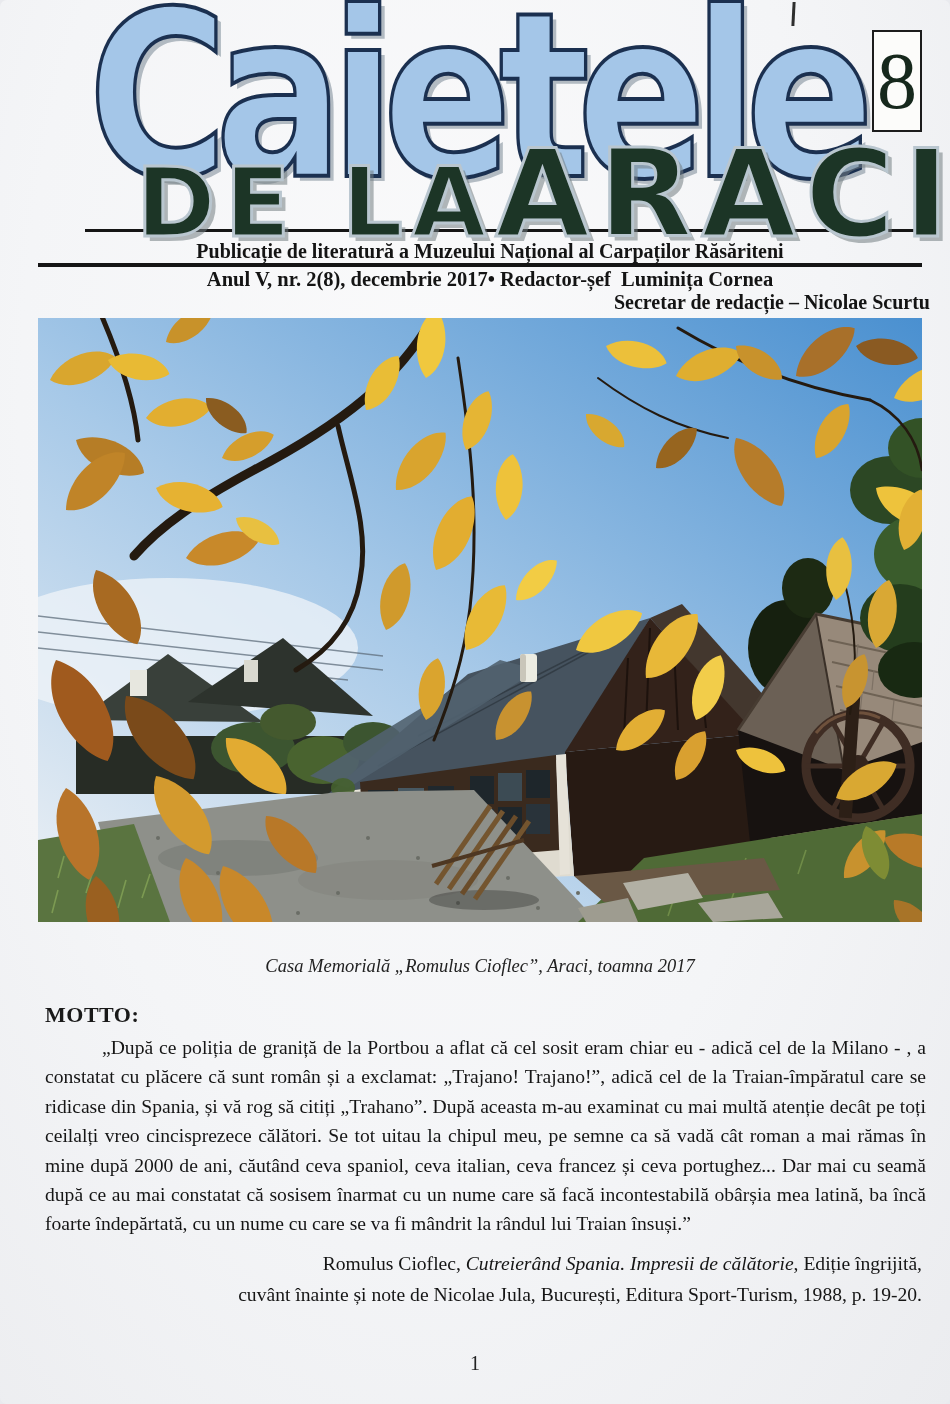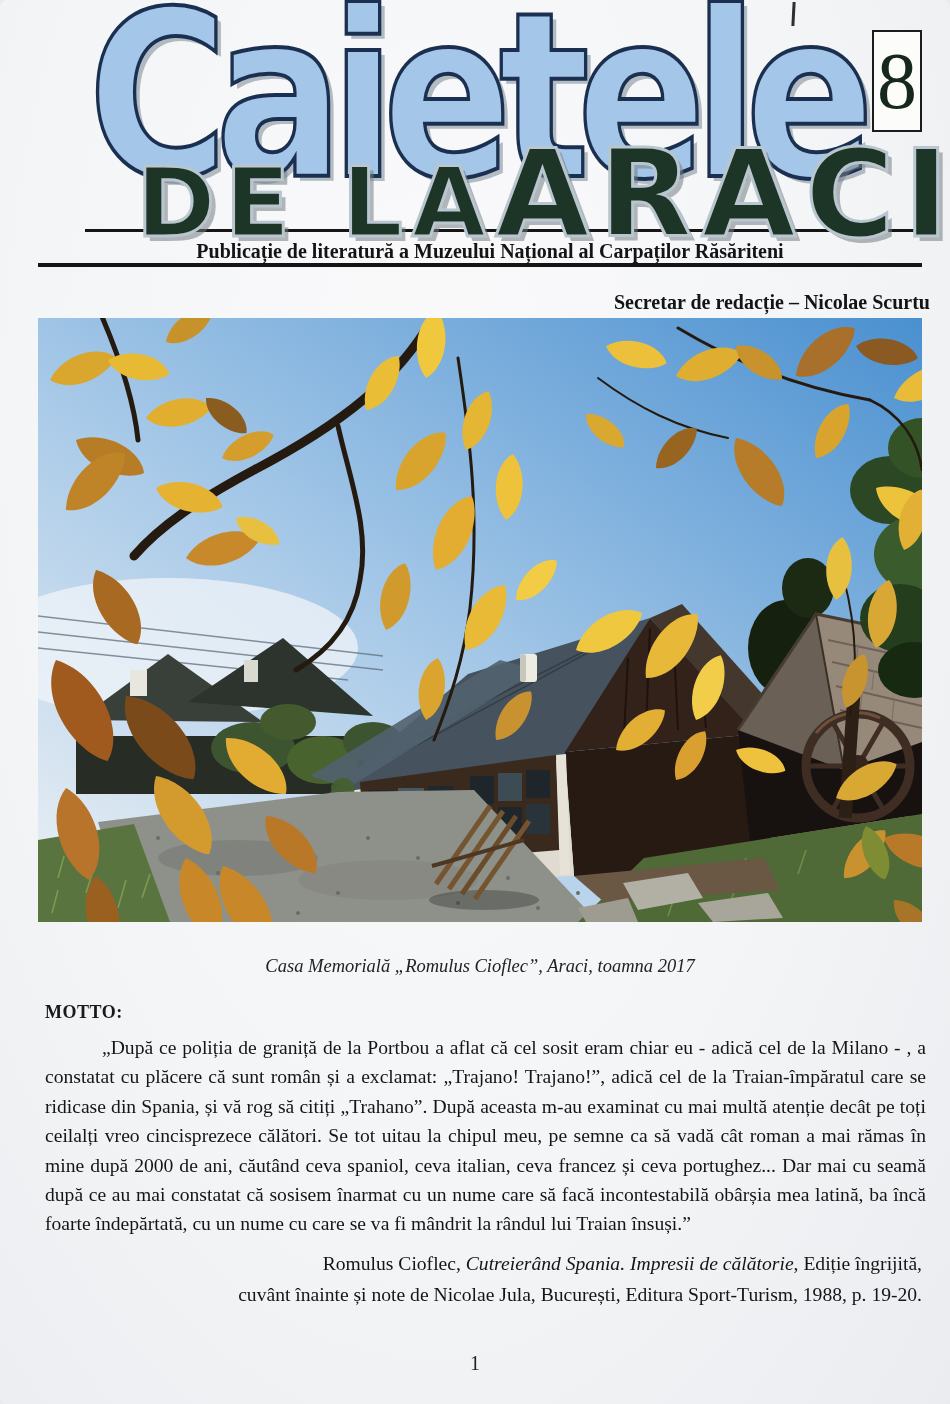--- a/index.html
+++ b/index.html
@@ -29,21 +29,21 @@
     font-weight:bold;font-size:20.5px;line-height:22px;color:#141414;white-space:pre-wrap;}
   .secline{position:absolute;left:50px;top:291px;width:880px;text-align:right;
     font-weight:bold;font-size:20px;line-height:22px;color:#141414;}
 
   
   .photo{position:absolute;left:38px;top:318px;width:884px;height:604px;display:block;}
   .caption{position:absolute;left:40px;top:956px;width:880px;text-align:center;
     font-style:italic;font-size:18.5px;color:#222;}
 
   
-  .motto-label{position:absolute;left:45px;top:1002px;font-weight:bold;font-size:18px;letter-spacing:.5px;}
+  .motto-label{position:absolute;left:45px;top:1002px;font-weight:bold;font-size:22px;letter-spacing:.5px;}
   .motto-quote{position:absolute;left:42px;top:1030px;width:881px;margin:3px;
     font-size:19.6px;line-height:29.4px;text-align:justify;text-indent:57px;color:#151515;}
   .attribution{position:absolute;left:42px;top:1248px;width:880px;text-align:right;
     font-size:19.6px;line-height:31px;color:#151515;}
   .attribution .it{font-style:italic;}
   .pagenum{position:absolute;left:0;top:1352px;width:950px;text-align:center;font-size:20px;color:#222;}
   .artifact{position:absolute;left:792px;top:2px;width:3px;height:24px;background:#2e2e2e;transform:rotate(3deg);}
 </style>
 </head>
 <body>
@@ -54,20 +54,21 @@
 
   <div class="title-overlay"><span class="ov1">DE LA</span><span class="ov2">ARACI</span></div>
 
   <div class="issue-badge">
       <span>8</span>
     </div>
 
   <div class="rule rule-a"></div>
   <div class="publine">Publicație de literatură a Muzeului Național al Carpaților Răsăriteni</div>
   <div class="rule rule-b"></div>
+  <div class="issueline">Anul V, nr. 2(8), decembrie 2017• Redactor-șef Luminița Cornea</div>
   <div class="secline">Secretar de redacție – Nicolae Scurtu</div>
 
   <svg class="photo" viewBox="0 0 884 604" xmlns="http://www.w3.org/2000/svg">
     <defs>
       <linearGradient id="sky" x1="0" y1="1" x2="1" y2="0">
         <stop offset="0" stop-color="#edf1f5"></stop>
         <stop offset="0.45" stop-color="#a7c9e8"></stop>
         <stop offset="1" stop-color="#4a90d0"></stop>
       </linearGradient>
       <path id="leaf-shape" d="M0 0 C10 -10 26 -14 40 -12 C53 -10 60 -4 63 1 C58 7 45 13 31 13 C17 13 6 8 0 0 Z"></path>

